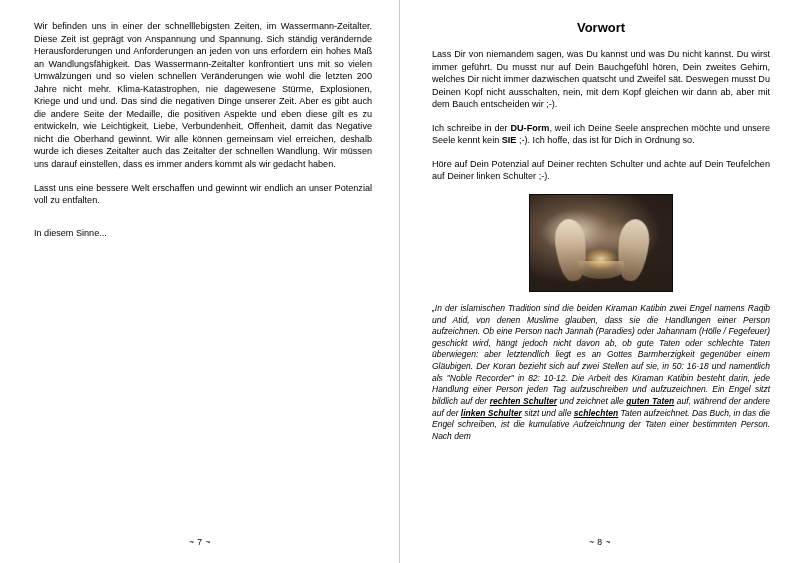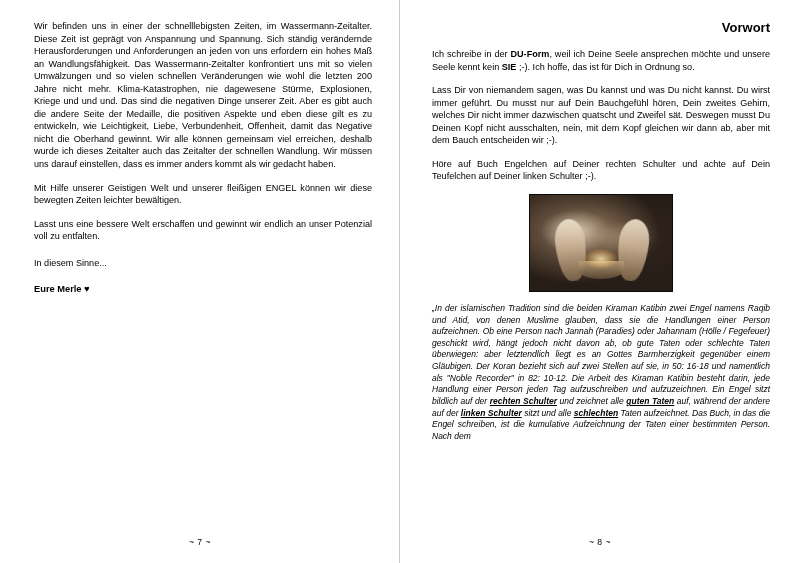--- a/index.html
+++ b/index.html
@@ -44,29 +44,29 @@
     margin: 0 0 11px 0;
     font-size: 9.1px;
     line-height: 1.38;
     text-align: justify;
     hyphens: auto;
   }
   .heading {
     font-size: 13px;
     font-weight: bold;
     margin: 0 0 13px 0;
-    text-align: right;
+    text-align: center;
   }
   .signature {
     font-weight: bold;
     font-size: 9.3px;
     margin-top: 14px;
   }
   .in-diesem {
-    margin-top: 14px;
+    margin-top: 20px;
   }
   .folio {
     position: absolute;
     bottom: 16px;
     left: 0;
     width: 100%;
     text-align: center;
     font-size: 8.6px;
     letter-spacing: 0.5px;
   }
@@ -133,32 +133,30 @@
 </style>
 </head>
 <body>
 
 <div class="spread">
 
   <div class="divider"></div>
 
   <div class="page left">
     <p>Wir befinden uns in einer der schnelllebigsten Zeiten, im Wassermann-Zeitalter. Diese Zeit ist geprägt von Anspannung und Spannung. Sich ständig verändernde Herausforderungen und Anforderungen an jeden von uns erfordern ein hohes Maß an Wandlungsfähigkeit. Das Wassermann-Zeitalter konfrontiert uns mit so vielen Umwälzungen und so vielen schnellen Veränderungen wie wohl die letzten 200 Jahre nicht mehr. Klima-Katastrophen, nie dagewesene Stürme, Explosionen, Kriege und und und. Das sind die negativen Dinge unserer Zeit. Aber es gibt auch die andere Seite der Medaille, die positiven Aspekte und eben diese gilt es zu entwickeln, wie Leichtigkeit, Liebe, Verbundenheit, Offenheit, damit das Negative nicht die Oberhand gewinnt. Wir alle können gemeinsam viel erreichen, deshalb wurde ich dieses Zeitalter auch das Zeitalter der schnellen Wandlung. Wir müssen uns darauf einstellen, dass es immer anders kommt als wir gedacht haben.</p>
-    <p>Mit Hilfe unserer Geistigen Welt und unserer fleißigen ENGEL können wir diese bewegten Zeiten leichter bewältigen.</p>
     <p>Lasst uns eine bessere Welt erschaffen und gewinnt wir endlich an unser Potenzial voll zu entfalten.</p>
     <p class="in-diesem">In diesem Sinne...</p>
-    <p class="signature">Eure Merle ♥</p>
     <div class="folio">~ 7 ~</div>
   </div>
 
   <div class="page right">
     <div class="heading">Vorwort</div>
+    <p>Lass Dir von niemandem sagen, was Du kannst und was Du nicht kannst. Du wirst immer geführt. Du musst nur auf Dein Bauchgefühl hören, Dein zweites Gehirn, welches Dir nicht immer dazwischen quatscht und Zweifel sät. Deswegen musst Du Deinen Kopf nicht ausschalten, nein, mit dem Kopf gleichen wir dann ab, aber mit dem Bauch entscheiden wir ;-).</p>
     <p>Ich schreibe in der <b>DU-Form</b>, weil ich Deine Seele ansprechen möchte und unsere Seele kennt kein <b>SIE</b> ;-). Ich hoffe, das ist für Dich in Ordnung so.</p>
-    <p>Lass Dir von niemandem sagen, was Du kannst und was Du nicht kannst. Du wirst immer geführt. Du musst nur auf Dein Bauchgefühl hören, Dein zweites Gehirn, welches Dir nicht immer dazwischen quatscht und Zweifel sät. Deswegen musst Du Deinen Kopf nicht ausschalten, nein, mit dem Kopf gleichen wir dann ab, aber mit dem Bauch entscheiden wir ;-).</p>
-    <p>Höre auf Buch Engelchen auf Deiner rechten Schulter und achte auf Dein Teufelchen auf Deiner linken Schulter ;-).</p>
+    <p>Höre auf Dein Potenzial auf Deiner rechten Schulter und achte auf Dein Teufelchen auf Deiner linken Schulter ;-).</p>
 
     <div class="photo-wrap">
       <div class="photo">
         <div class="fig-left"></div>
         <div class="fig-right"></div>
         <div class="bowl"></div>
         <div class="glow"></div>
       </div>
     </div>
 

